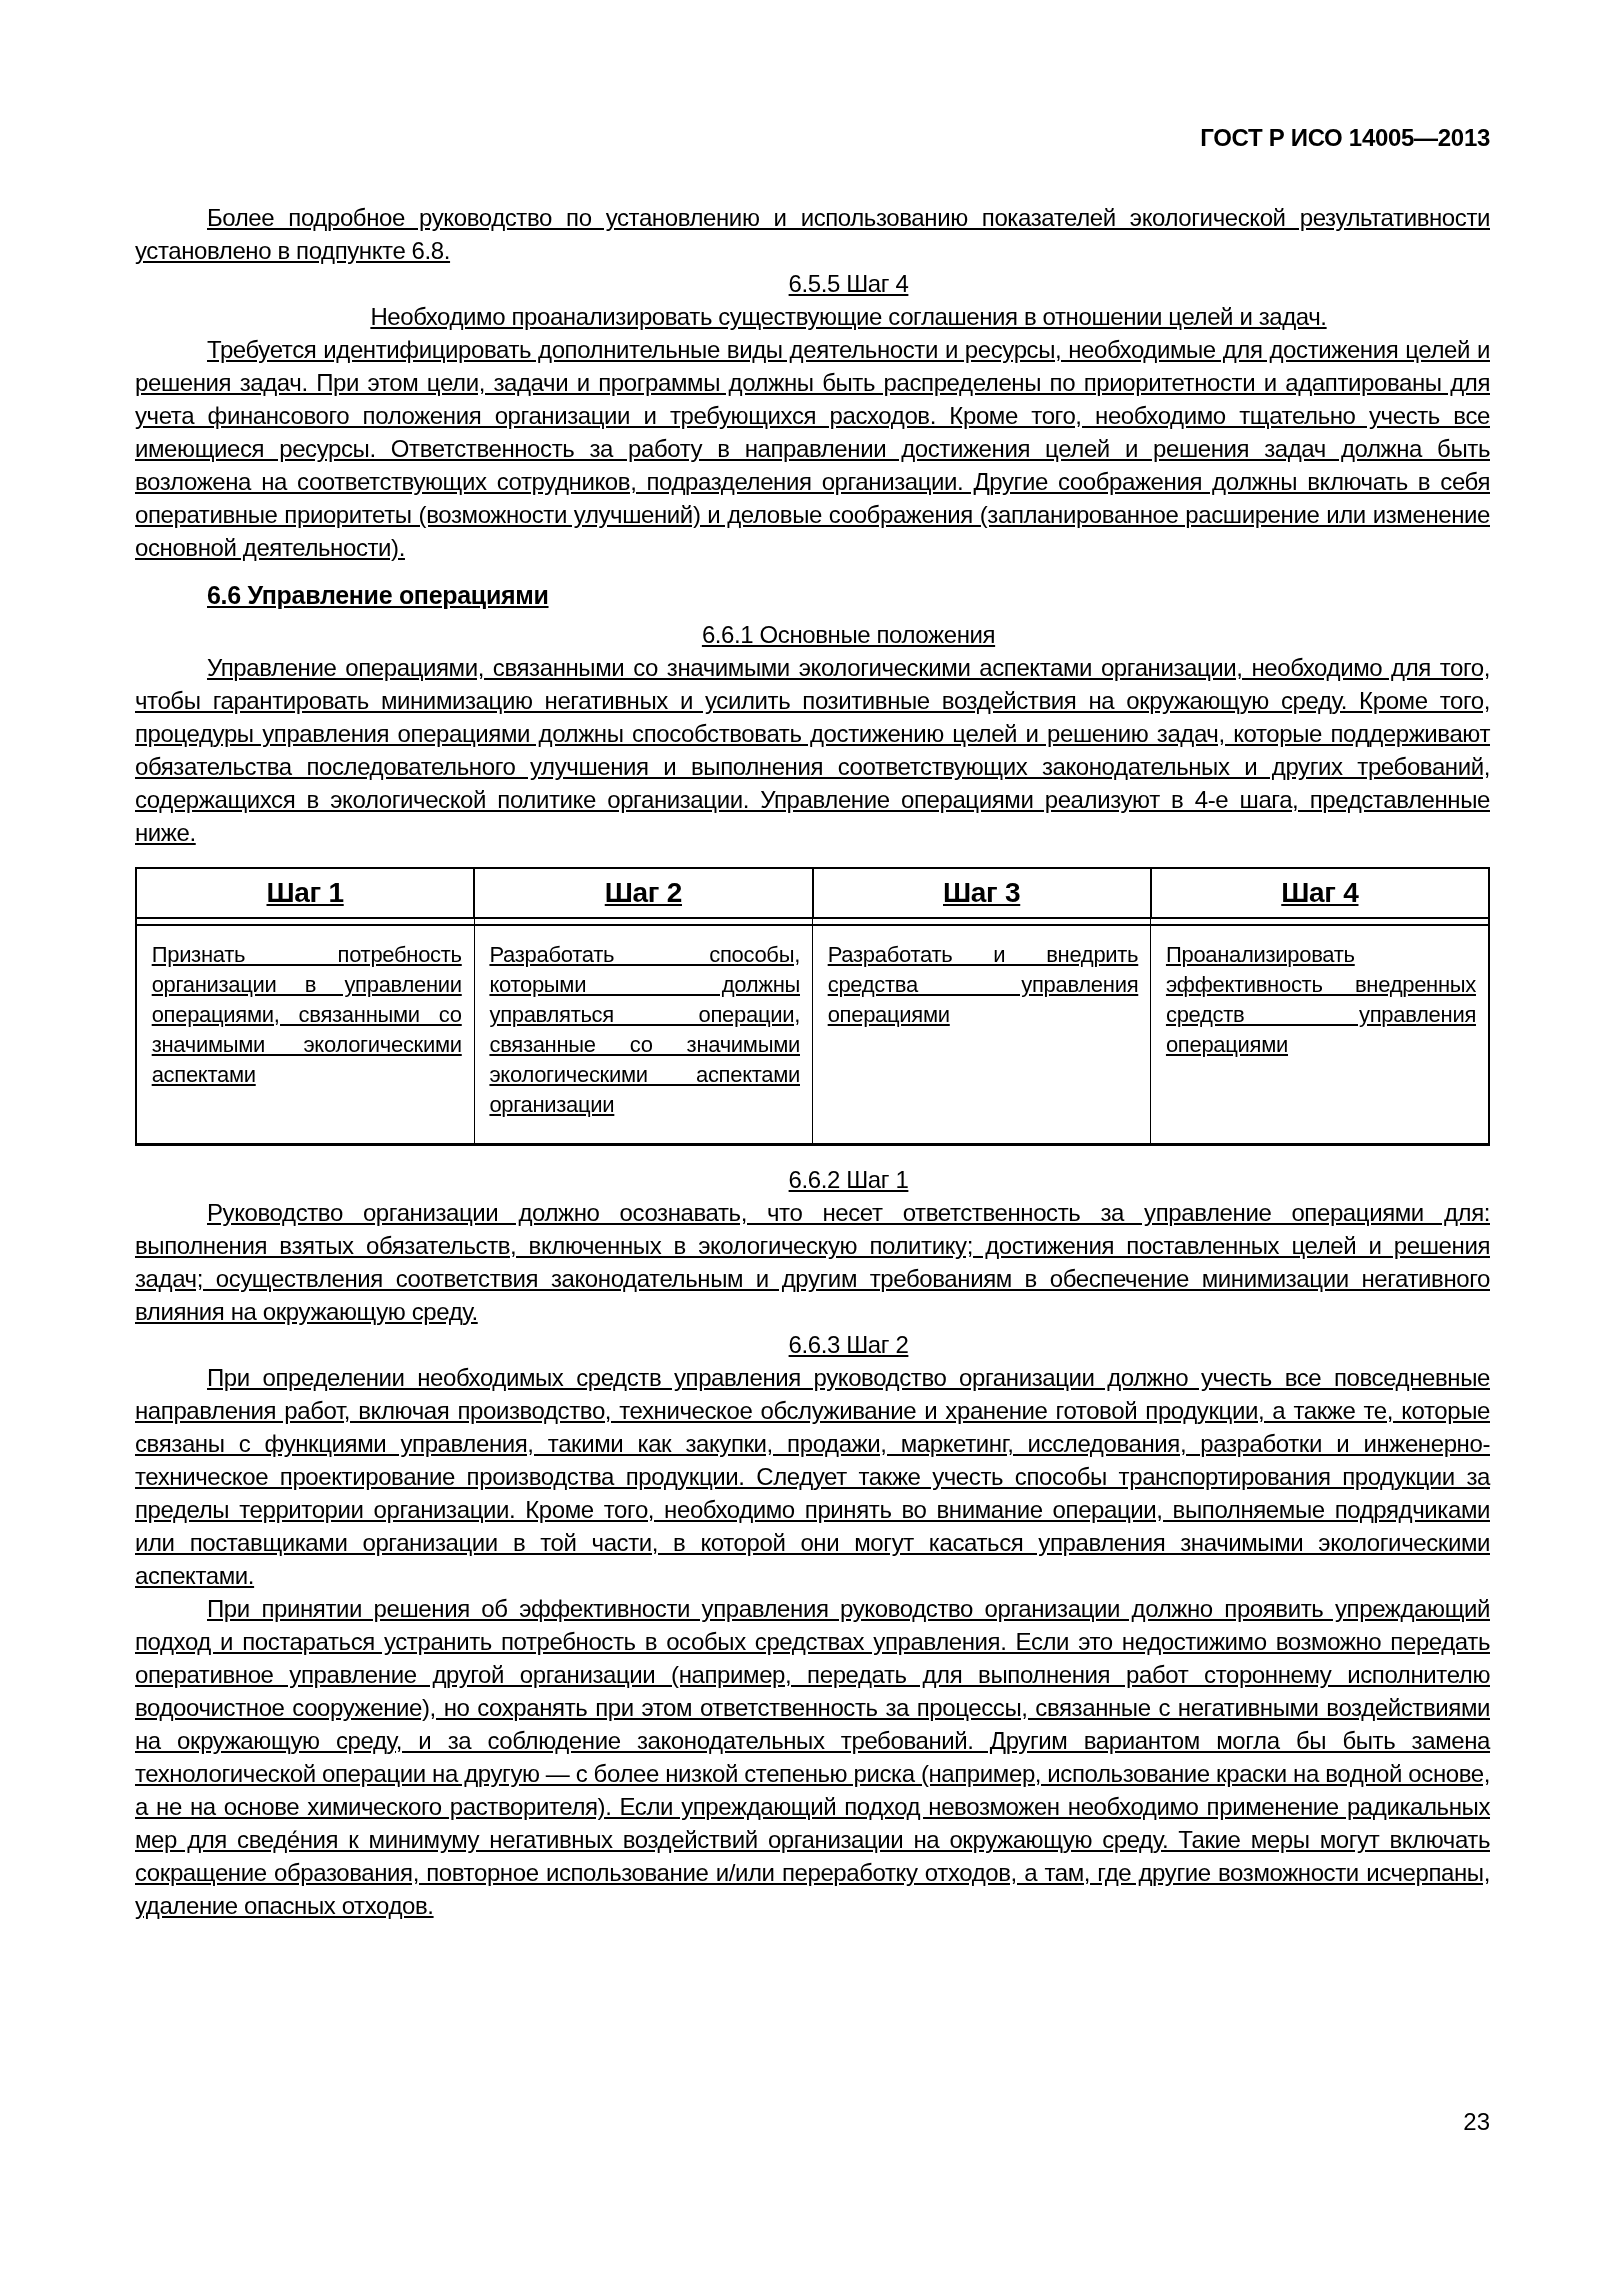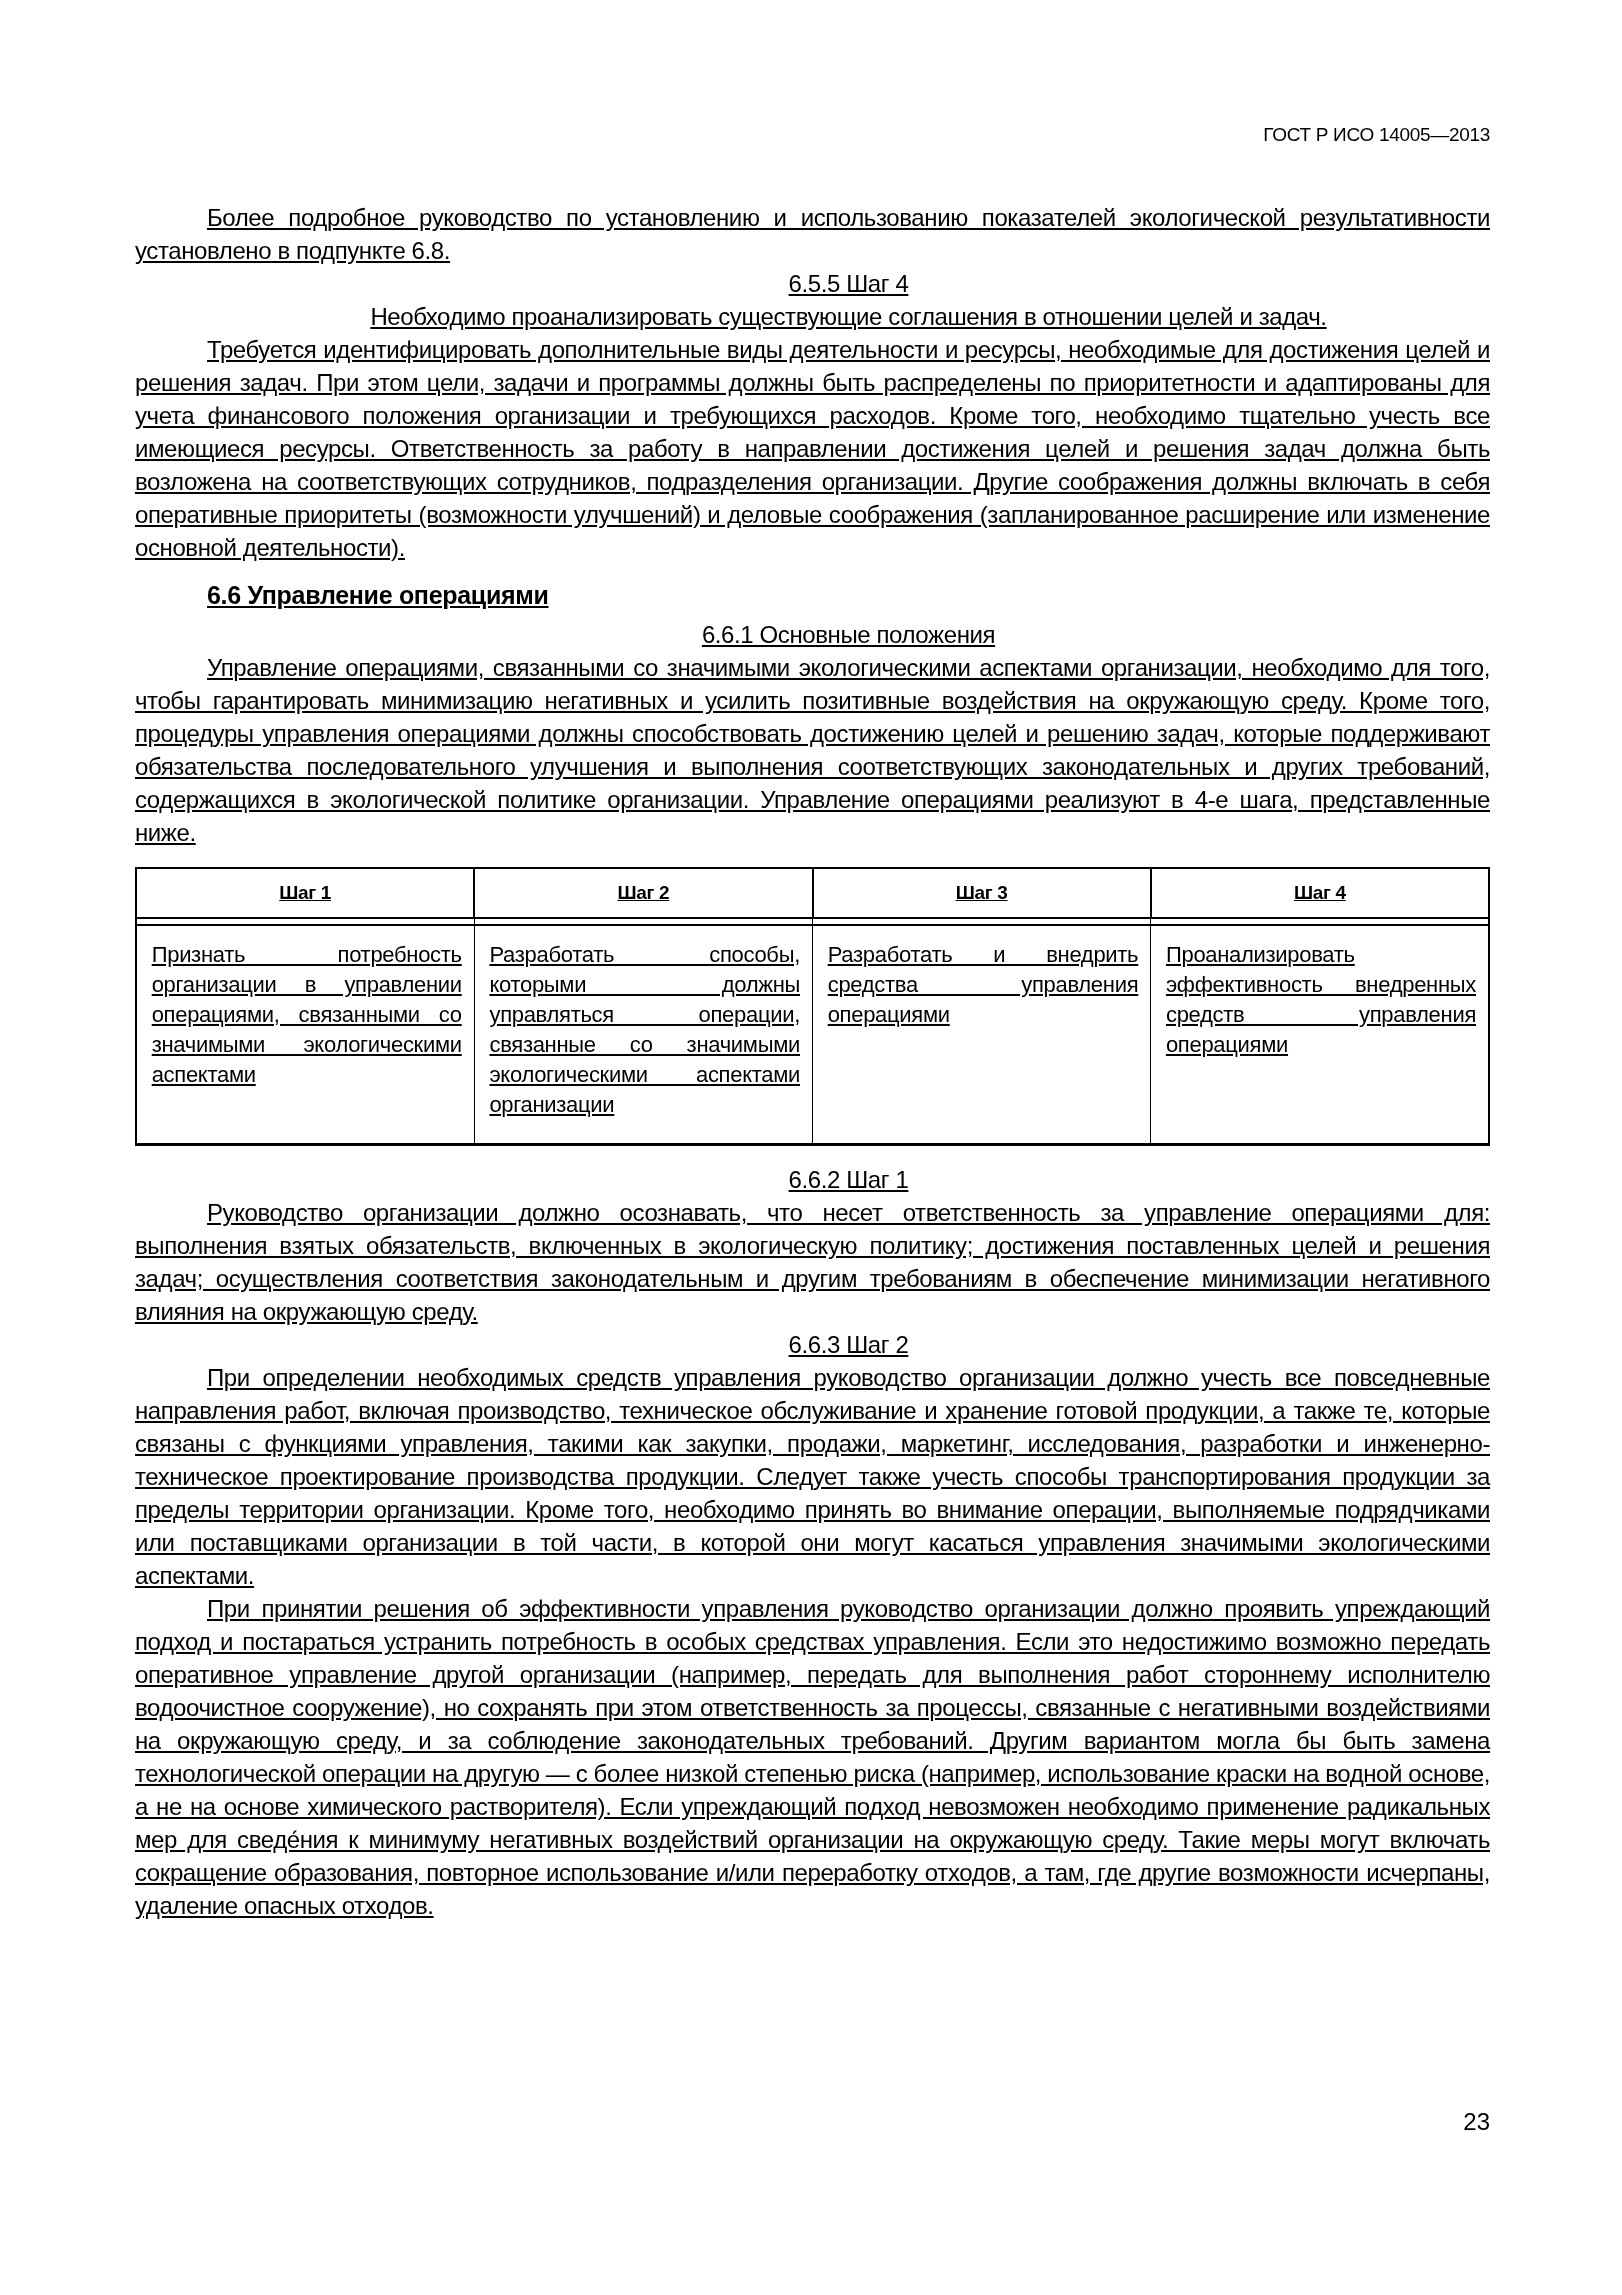--- a/index.html
+++ b/index.html
@@ -1,27 +1,27 @@
 <!DOCTYPE html>
 <html style="font-size:10.7px"><head>
 <meta charset="utf-8">
 <style>
   html, body { margin: 0; padding: 0; background: #ffffff; }
   body { width: 1623px; height: 2295px; position: relative; overflow: hidden;
          font-family: "Liberation Sans", sans-serif; color: #000; }
   .page { position: absolute; left: 135px; top: 0; width: 1355px; }
-  .header { position: absolute; right: 0; top: 124px; font-weight: normal; font-size: 19px;
+  .header { position: absolute; right: 0; top: 124px; font-weight: bold; font-size: 24px;
             letter-spacing: -0.3px; white-space: nowrap; }
   .body-text { position: absolute; left: 0; top: 201px; width: 1355px; font-size: 24px;
                line-height: 33px; letter-spacing: -0.4px; text-decoration: underline; }
   p { margin: 0; text-align: justify; text-indent: 72px; }
   p.no-justify { text-align: center; }
   h2 { margin: 14.7px 0 6.7px 0; font-size: 25px; font-weight: bold; text-indent: 72px; line-height: 33px; letter-spacing: -0.3px; }
   table { border-collapse: collapse; width: 1355px; margin: 17.4px 0 17.4px 0; font-size: 22px; line-height: 30px; letter-spacing: -0.3px; table-layout: fixed; }
-  th { font-weight: bold; font-size: 19px; height: 46px; border: 2px solid #000; border-bottom: none; border-top-width: 2.7px; }
+  th { font-weight: bold; font-size: 28px; height: 46px; border: 2px solid #000; border-bottom: none; border-top-width: 2.7px; }
   td.sep { height: 5.4px; padding: 0; border-left: 1.3px solid #000; border-right: 1.3px solid #000; border-top: 2px solid #000; border-bottom: 2.7px solid #000; }
   td.cell { vertical-align: top; padding: 13.4px 12px 19px 14.7px; border-left: 1.3px solid #000; border-right: 1.3px solid #000; border-bottom: 3.4px solid #000; height: 184px; text-align: justify; }
   tr td:first-child, tr th:first-child { border-left-width: 2px; }
   tr td:last-child, tr th:last-child { border-right-width: 2px; }
   .page-num { position: absolute; right: 0; top: 2108px; font-size: 24px; }
 </style>
 </head>
 <body>
 
 <div class="page">

